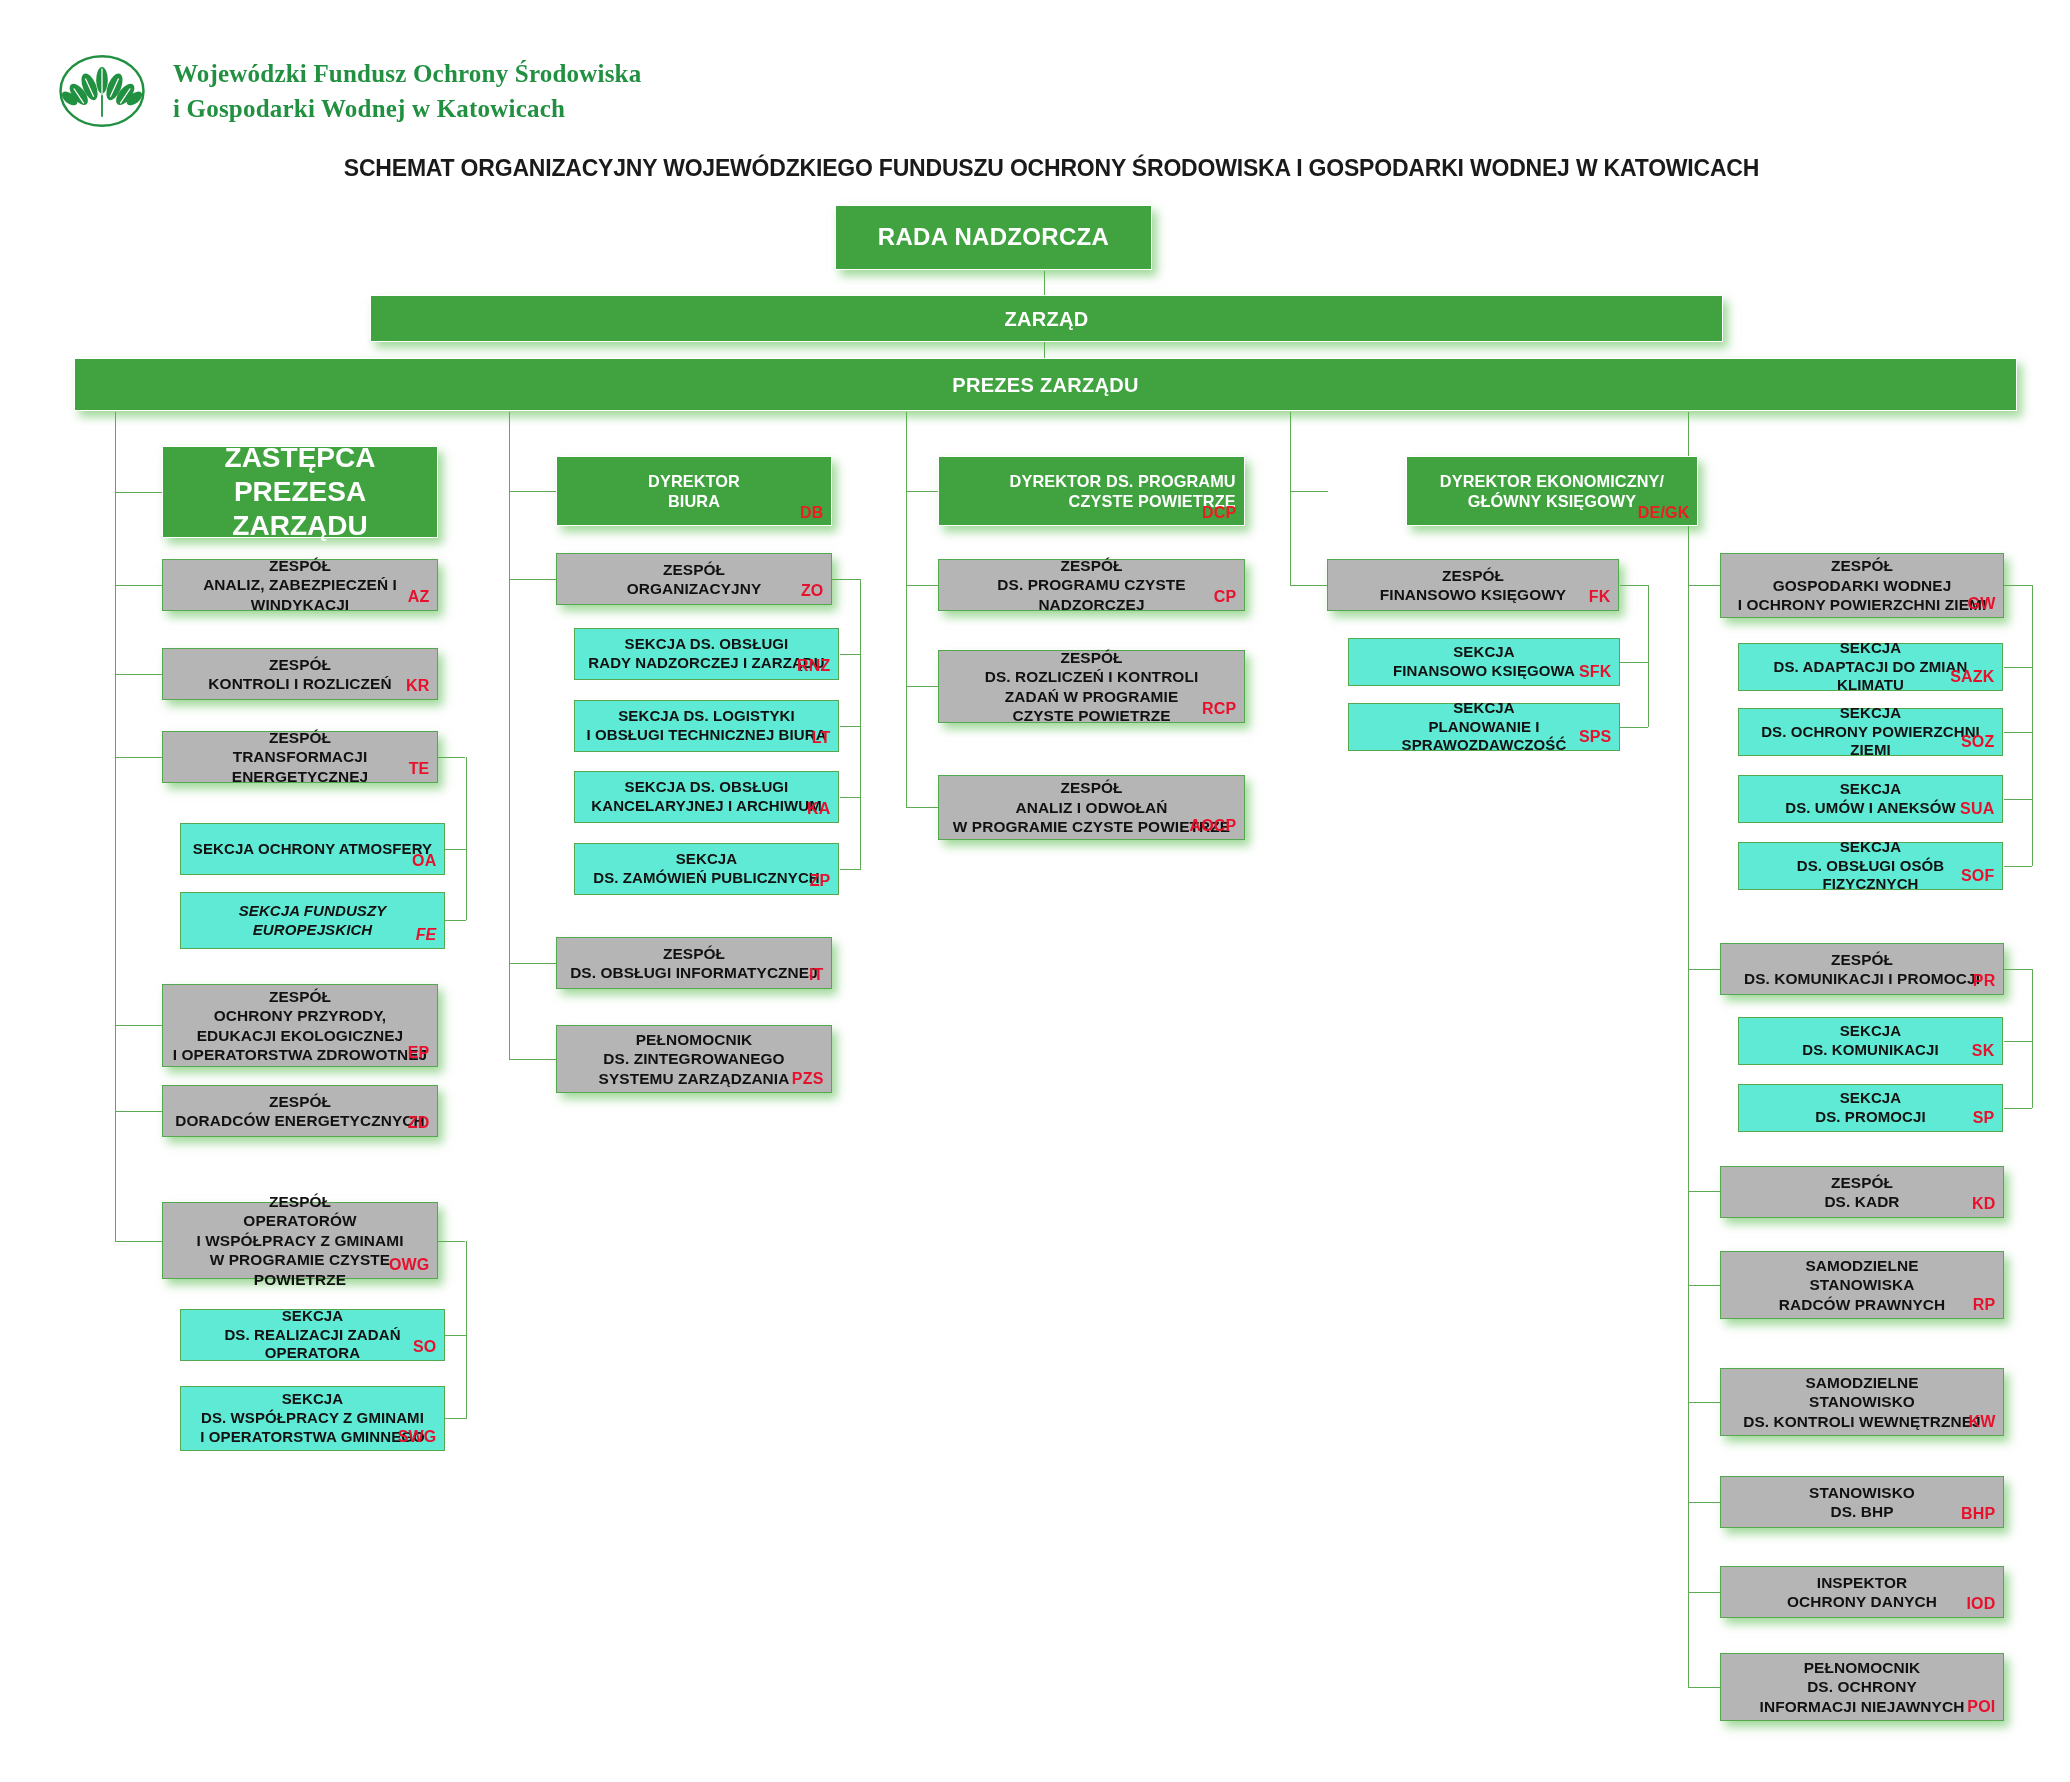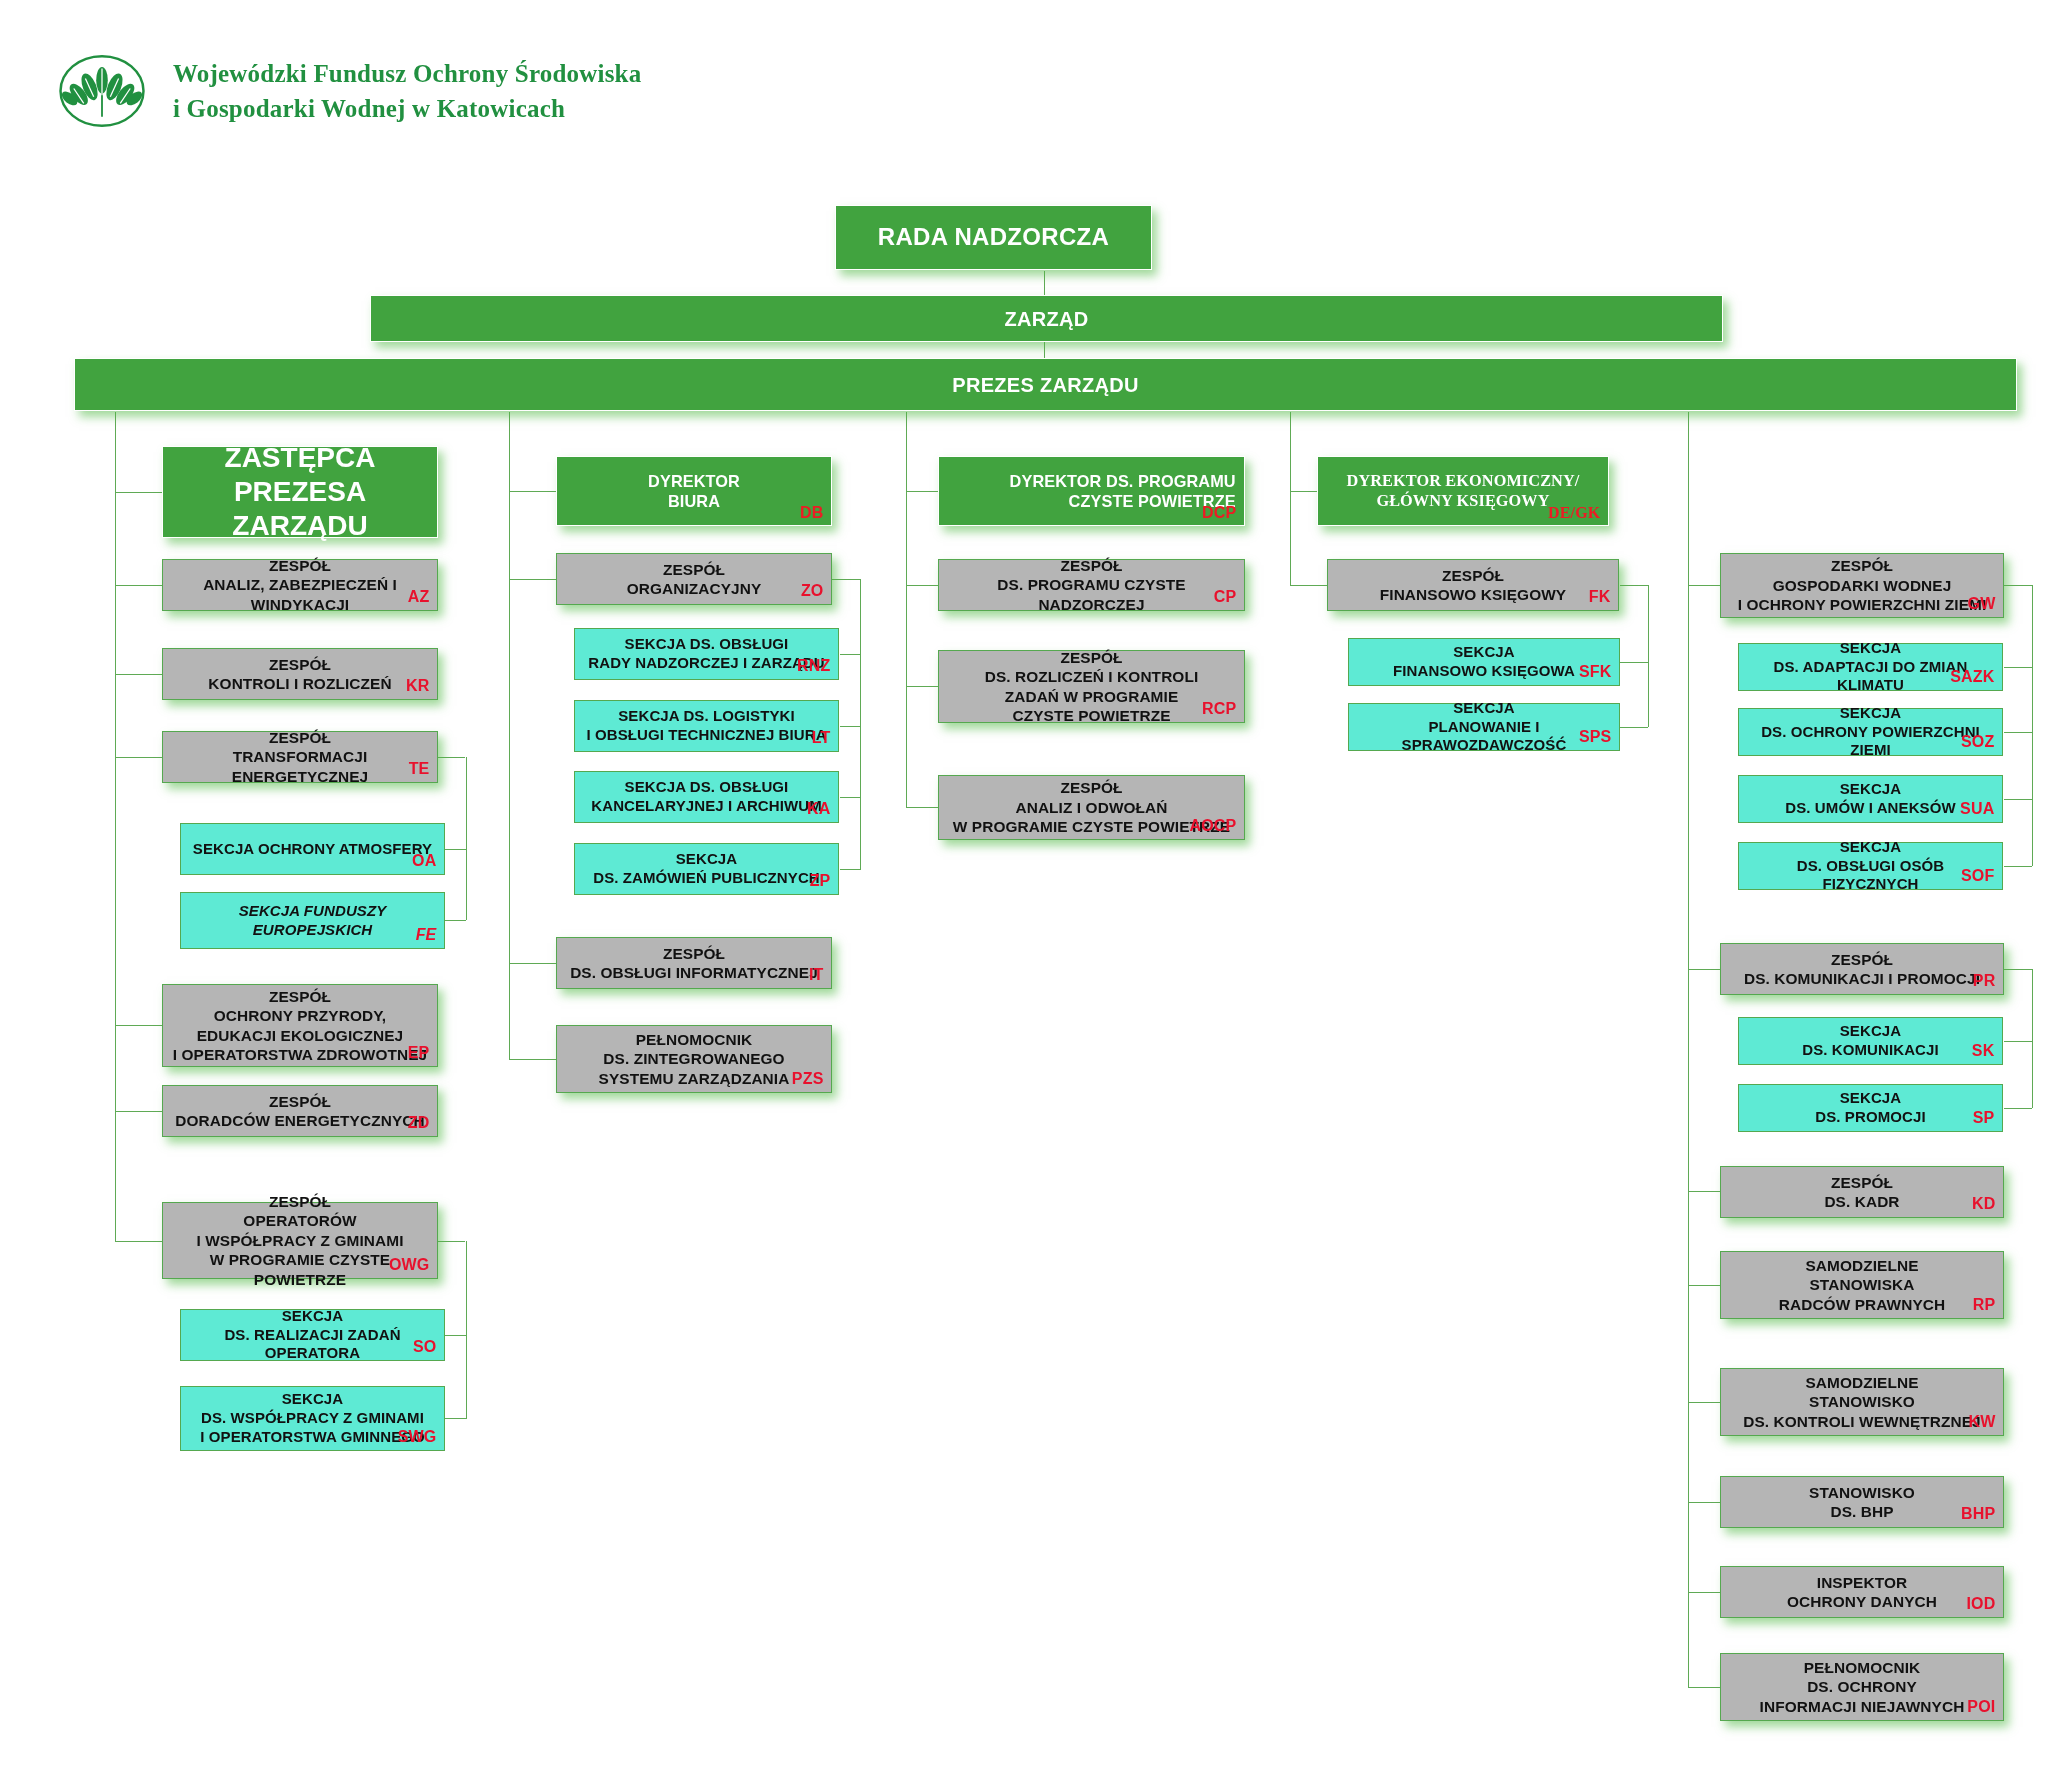--- a/index.html
+++ b/index.html
@@ -85,20 +85,21 @@
           <line x1="88" y1="44" x2="76" y2="62"></line>
         </g>
       </svg>
     </span>
     <span class="logo-text">
       <span>Wojewódzki Fundusz Ochrony Środowiska</span><br>
       <span>i Gospodarki Wodnej w Katowicach</span>
     </span>
   </div>
 
+  <div class="chart-title">SCHEMAT ORGANIZACYJNY WOJEWÓDZKIEGO FUNDUSZU OCHRONY ŚRODOWISKA I GOSPODARKI WODNEJ W KATOWICACH</div>
 
   <div id="lines">
       <div class="ln lnv" style="left: 1044px; top: 271px; height: 24px;"></div>
       <div class="ln lnv" style="left: 1044px; top: 341px; height: 16.7px;"></div>
       <div class="ln lnh" style="left: 115px; top: 492px; width: 47px;"></div>
       <div class="ln lnh" style="left: 115px; top: 585px; width: 47px;"></div>
       <div class="ln lnh" style="left: 115px; top: 674px; width: 47px;"></div>
       <div class="ln lnh" style="left: 115px; top: 757px; width: 47px;"></div>
       <div class="ln lnh" style="left: 445px; top: 849px; width: 21px;"></div>
       <div class="ln lnh" style="left: 445px; top: 920px; width: 21px;"></div>
@@ -333,21 +334,21 @@
         <div class="code">RCP</div>
       </div>
       <div class="box grey b-unit" style="left: 938px; top: 775px; width: 307px; height: 65px;">
         <div class="ttl">
           <span class="line">ZESPÓŁ</span>
           <span class="line">ANALIZ  I ODWOŁAŃ</span>
           <span class="line">W PROGRAMIE CZYSTE POWIETRZE</span>
         </div>
         <div class="code">AOCP</div>
       </div>
-      <div class="box green b-dir" style="left: 1317px; top: 456px; width: 292px; height: 70px; font-family: Liberation Serif, serif;">
+      <div class="box green b-dir" style="left: 1406px; top: 456px; width: 292px; height: 70px;">
         <div class="ttl">
           <span class="line">DYREKTOR EKONOMICZNY/</span>
           <span class="line">GŁÓWNY KSIĘGOWY</span>
         </div>
         <div class="code">DE/GK</div>
       </div>
       <div class="box grey b-unit" style="left: 1327px; top: 559px; width: 292px; height: 52px;">
         <div class="ttl">
           <span class="line">ZESPÓŁ</span>
           <span class="line">FINANSOWO KSIĘGOWY</span>

